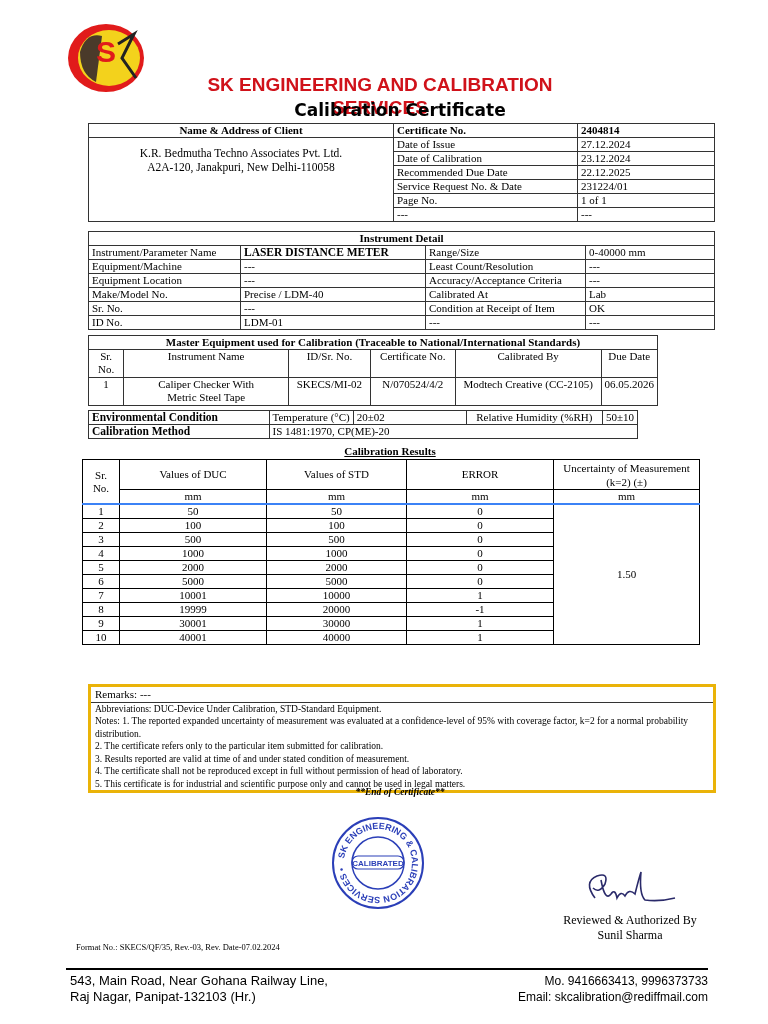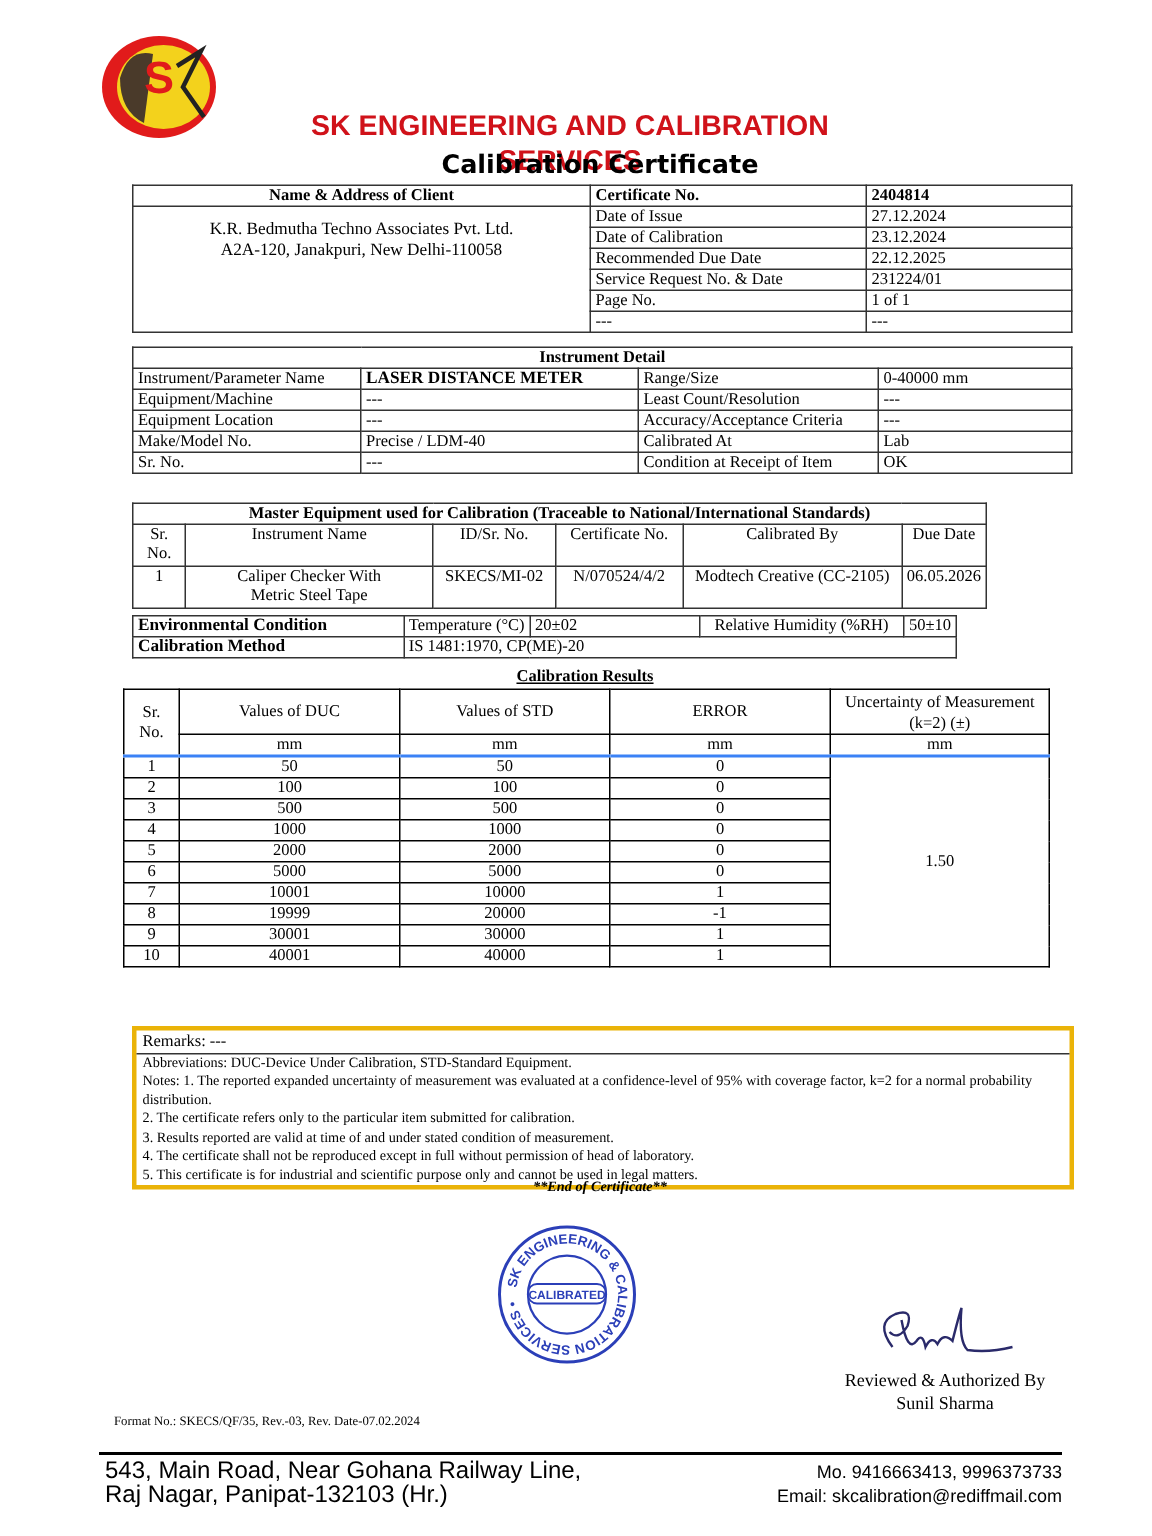--- a/index.html
+++ b/index.html
@@ -22,21 +22,21 @@
   .results-caption { left:330px; top:445px; width:120px; text-align:center; font-weight:bold; font-size:11px; text-decoration:underline; }
   .remarks { left:88px; top:684px; width:622px; border:3px solid #eab308; font-size:9.5px; line-height:12.5px; }
   .remarks .head { border-bottom:1px solid #333; font-size:11px; padding:1px 4px; }
   .remarks .body { padding:0 4px; }
   .eoc { left:0; top:787px; width:800px; text-align:center; font-size:9.5px; font-weight:bold; font-style:italic; }
   .stamp { left:330px; top:815px; width:96px; height:96px; }
   .sign { left:575px; top:868px; width:110px; height:45px; }
   .auth { left:555px; top:913px; width:150px; text-align:center; font-size:12px; line-height:15px; }
   .format { left:76px; top:942px; font-size:8.5px; }
   .hr { left:66px; top:968px; width:642px; height:2px; background:#000; }
-  .addr { left:70px; top:973px; font-family:"Liberation Sans", sans-serif; font-size:16px; line-height:16px; }
+  .addr { left:70px; top:973px; font-family:"Liberation Sans", sans-serif; font-size:13px; line-height:16px; }
   .contact { right:60px; top:973px; text-align:right; font-family:"Liberation Sans", sans-serif; font-size:12px; line-height:16px; }
 </style>
 </head>
 <body>
 
 <div class="abs logo">
   <svg width="80" height="72" viewBox="0 0 80 72">
     <ellipse cx="40" cy="36" rx="38" ry="34" fill="#e11b1b"></ellipse>
     <ellipse cx="43" cy="36" rx="31" ry="28" fill="#f3d21c"></ellipse>
     <path d="M14 30 Q20 10 36 14 L30 60 Q14 52 14 30Z" fill="#4a3a2a"></path>
@@ -117,20 +117,26 @@
     <td>Make/Model No.</td>
     <td>Precise / LDM-40</td>
     <td>Calibrated At</td>
     <td>Lab</td>
   </tr>
   <tr>
     <td>Sr. No.</td>
     <td>---</td>
     <td>Condition at Receipt of Item</td>
     <td>OK</td>
+  </tr>
+  <tr>
+    <td>ID No.</td>
+    <td>LDM-01</td>
+    <td>---</td>
+    <td>---</td>
   </tr>
 </tbody>
   </table>
 
 <table class="abs t3">
   <tbody>
       <tr>
         <td colspan="6" class="b c">Master Equipment used for Calibration (Traceable to National/International Standards)</td>
       </tr>
   <tr style="height:28px; vertical-align:top">

